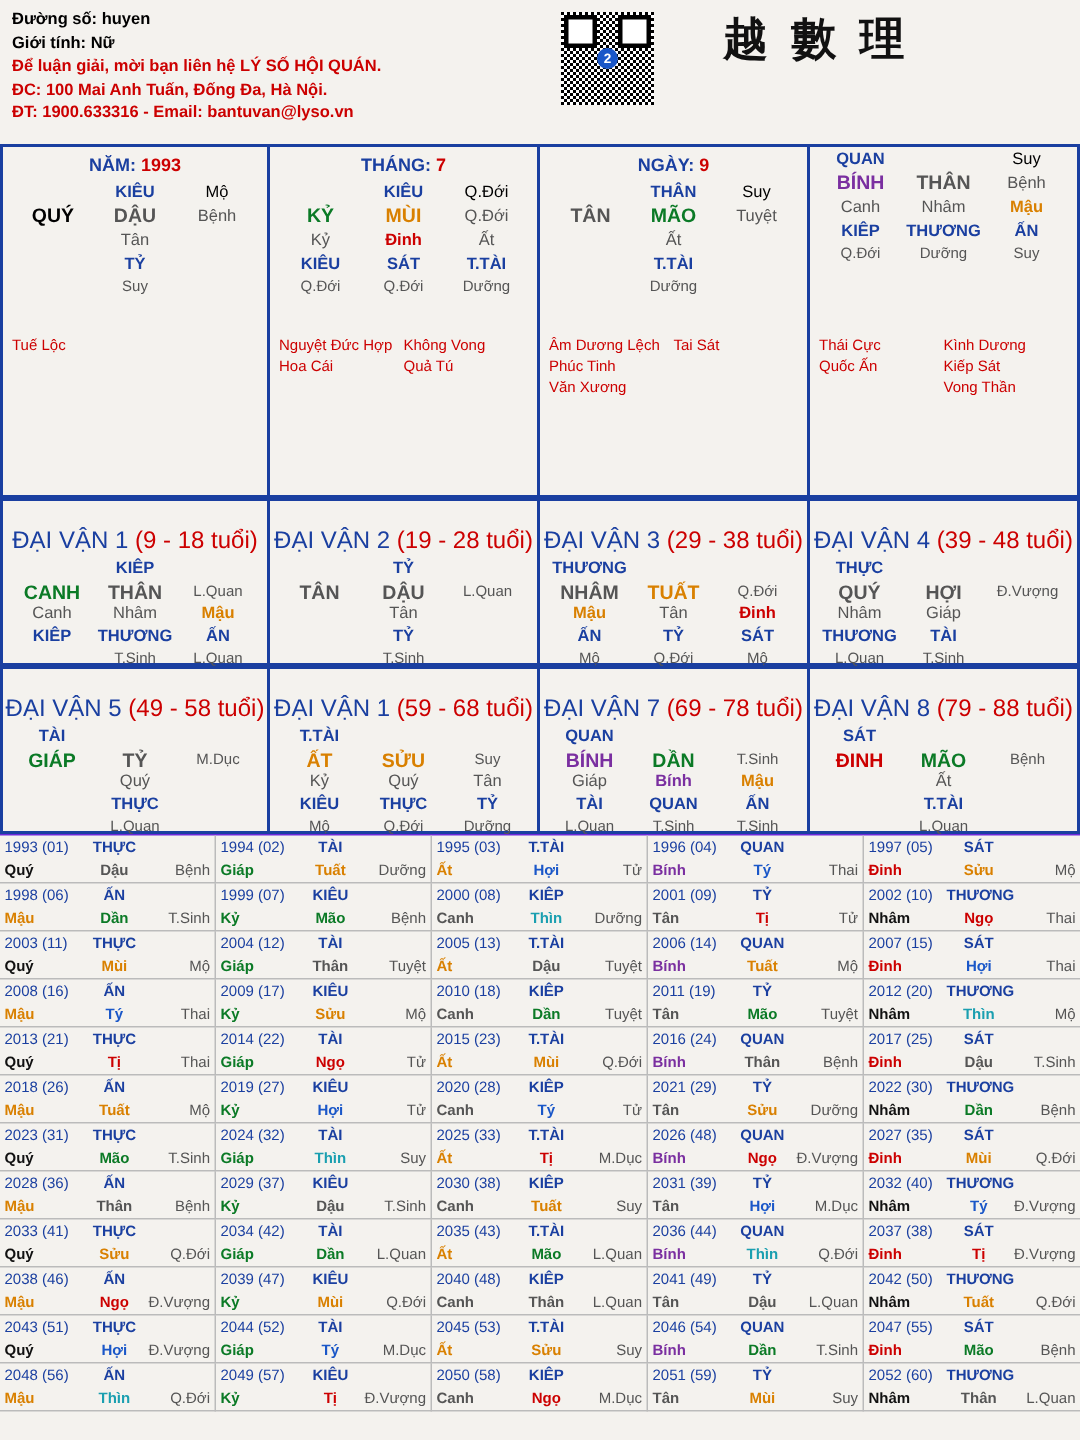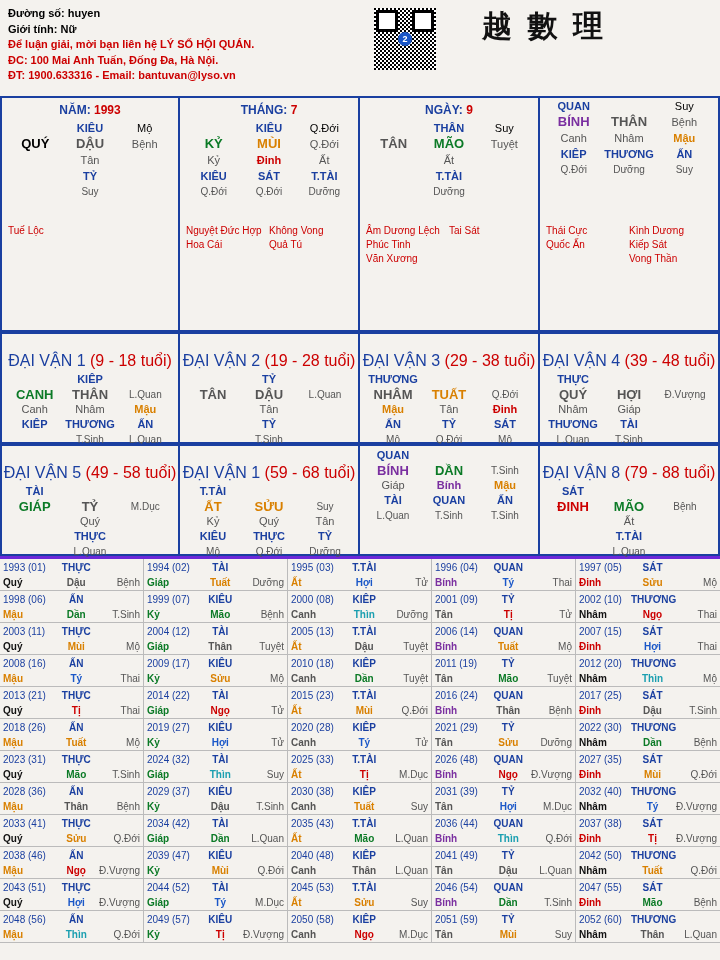--- a/index.html
+++ b/index.html
@@ -84,21 +84,21 @@
   .notes-two { display: grid; grid-template-columns: 1fr 1fr; }
 
   
   .dv .cell { height: 112px; }
   .dv-title { text-align:center; font-weight:normal; color:#1a3fa0; font-size:16px; padding-top:18px; }
   .dv-title .rng { color:#cc0000; }
   .dv-body { padding: 2px 5px 0 5px; }
   .dv-row { display:grid; grid-template-columns: 1fr 1fr 1fr; text-align:center; line-height:15px; }
 
   
-  .ytable { display: grid; grid-template-columns: repeat(5, 1fr); border-top: 3px solid #6d28d9; }
+  .ytable { display: grid; grid-template-columns: repeat(5, 1fr); border-top: 1px solid #6d28d9; }
   .ycell {
     border-right: 1px solid #bbb; border-bottom: 1px solid #bbb;
     padding: 1px 3px; height: 32px;
   }
   .ycell:nth-child(5n) { border-right: none; }
   .yr1, .yr2 { display: grid; grid-template-columns: 52px 1fr 1fr; line-height: 15px; }
   .ylabel { color: #1a3fa0; font-size: 10px; }
   .mono { font-size: 10px; }
   .t-c { text-align: center; }
   .t-r { text-align: right; }
@@ -493,20 +493,24 @@
           </div>
         <div class="dv-row sm">
             <span class="c-gray">Mộ</span>
             <span class="c-gray">Q.Đới</span>
             <span class="c-gray">Dưỡng</span>
           </div>
       </div>
     </div>
 
     <div class="cell">
+      <div class="dv-title">
+        <span>ĐẠI VẬN 7</span>
+        <span class="rng">(69 - 78 tuổi)</span>
+      </div>
       <div class="dv-body">
         <div class="dv-row">
             <span class="c-blue">QUAN</span>
             <span></span>
             <span></span>
           </div>
         <div class="dv-row big">
             <span class="c-purple">BÍNH</span>
             <span class="c-green">DẦN</span>
             <span class="c-gray" style="font-weight:normal;font-size:10px">T.Sinh</span>

